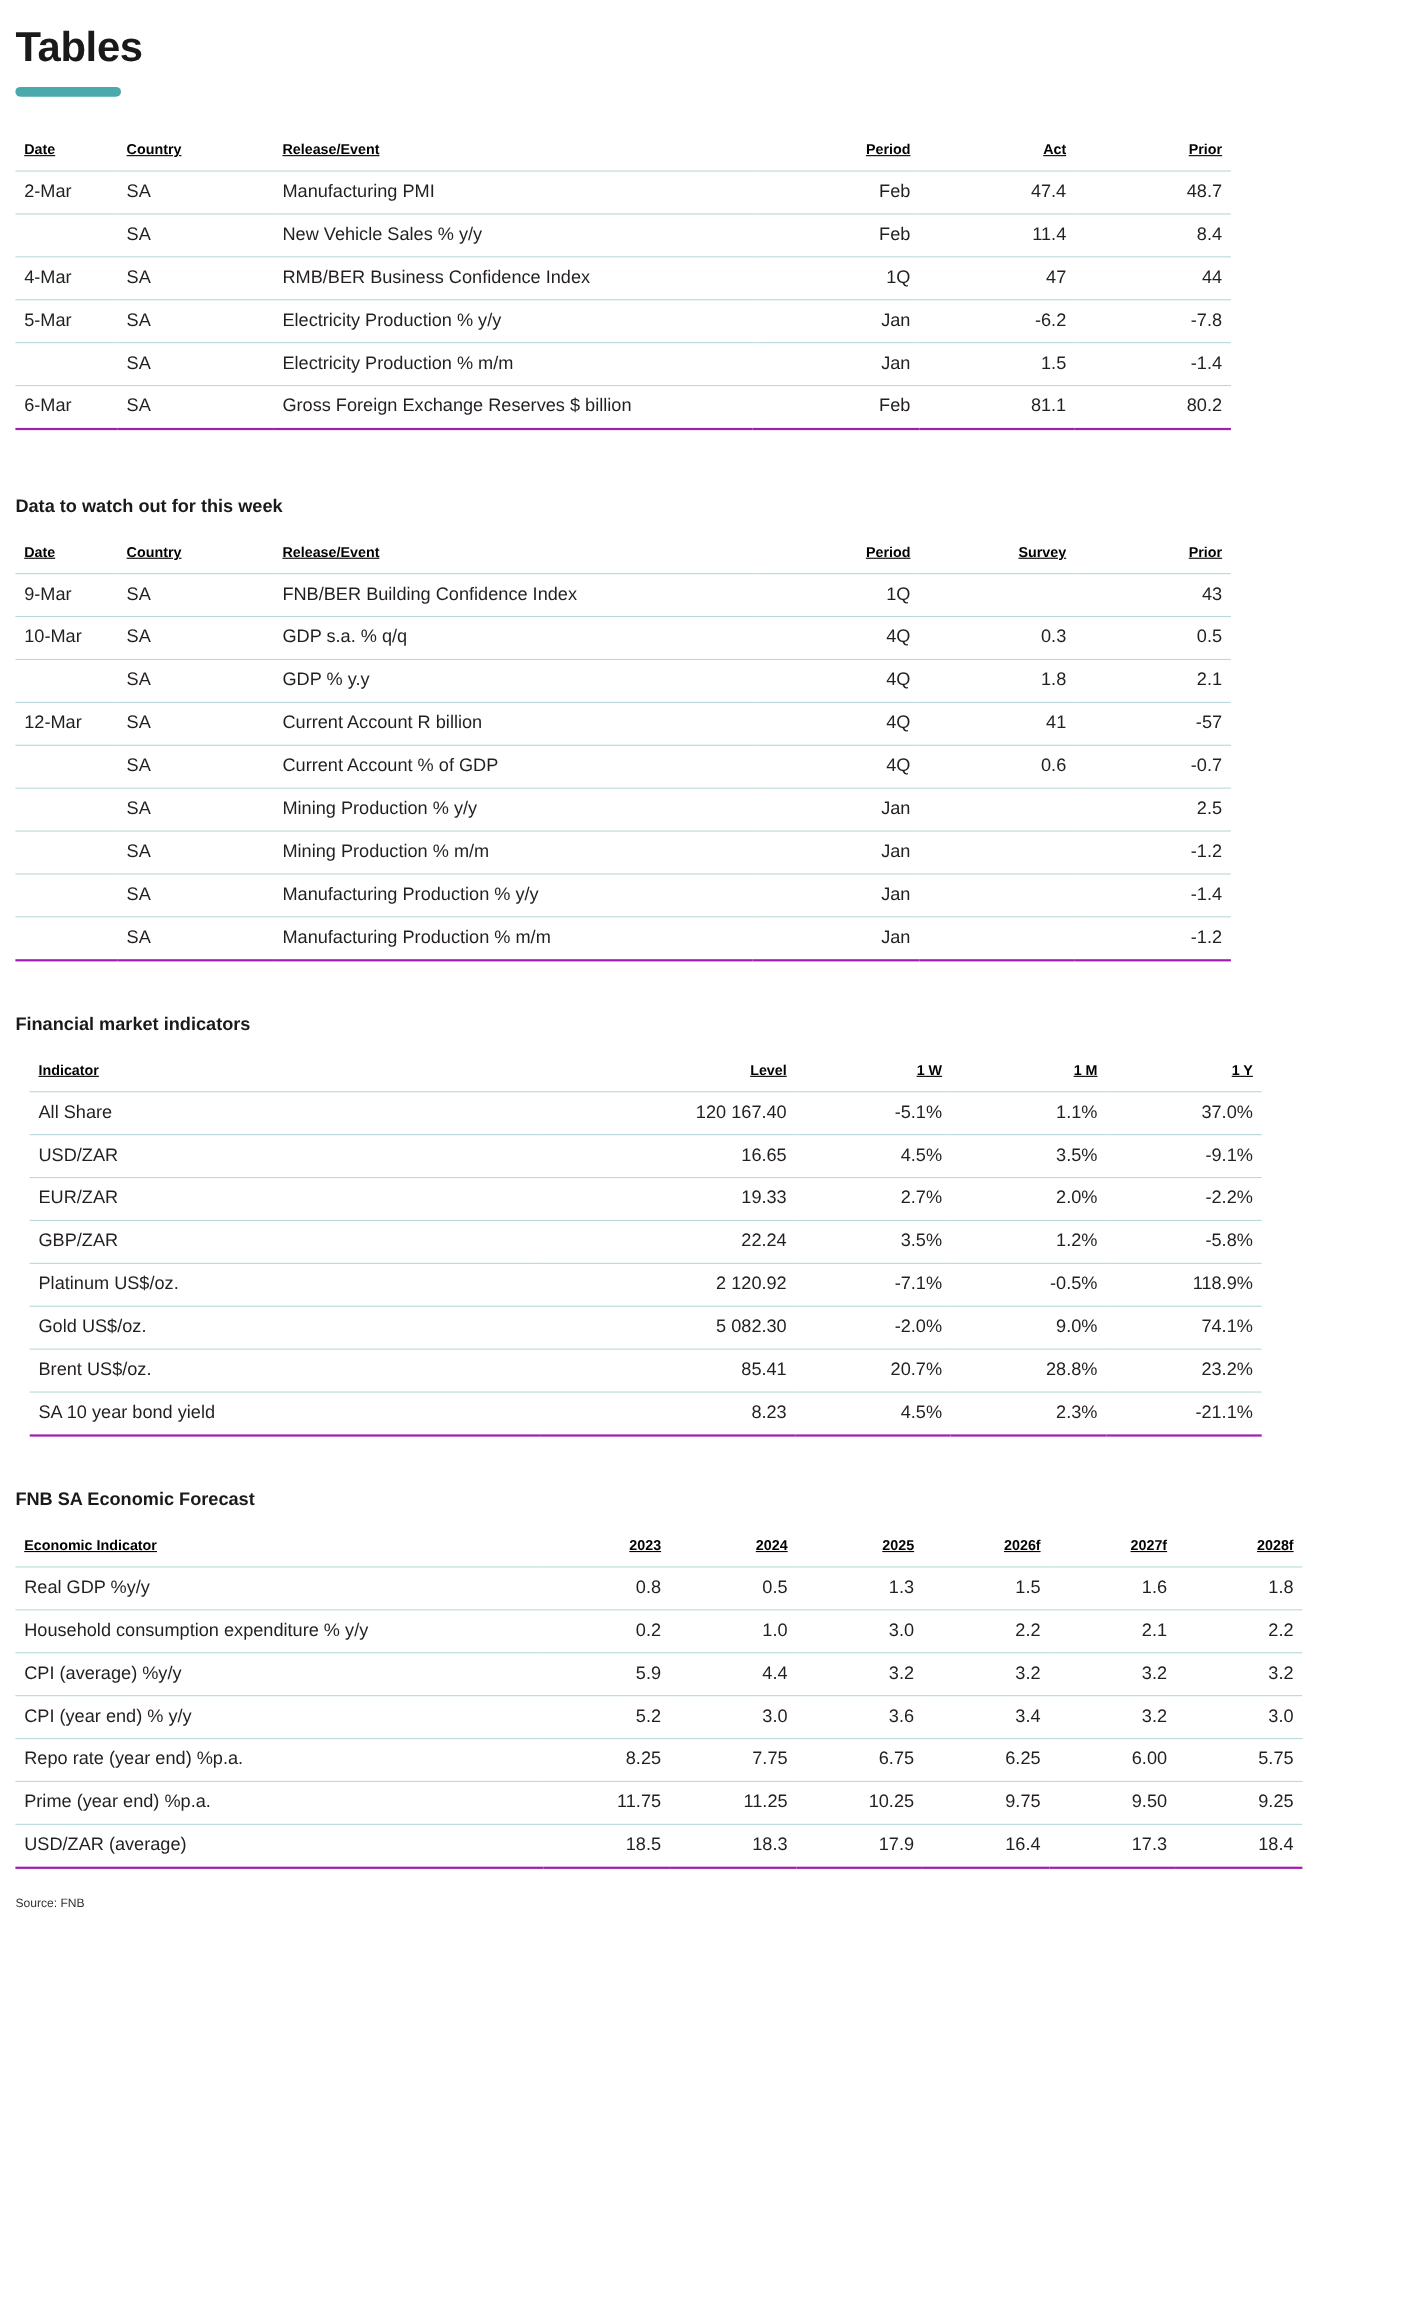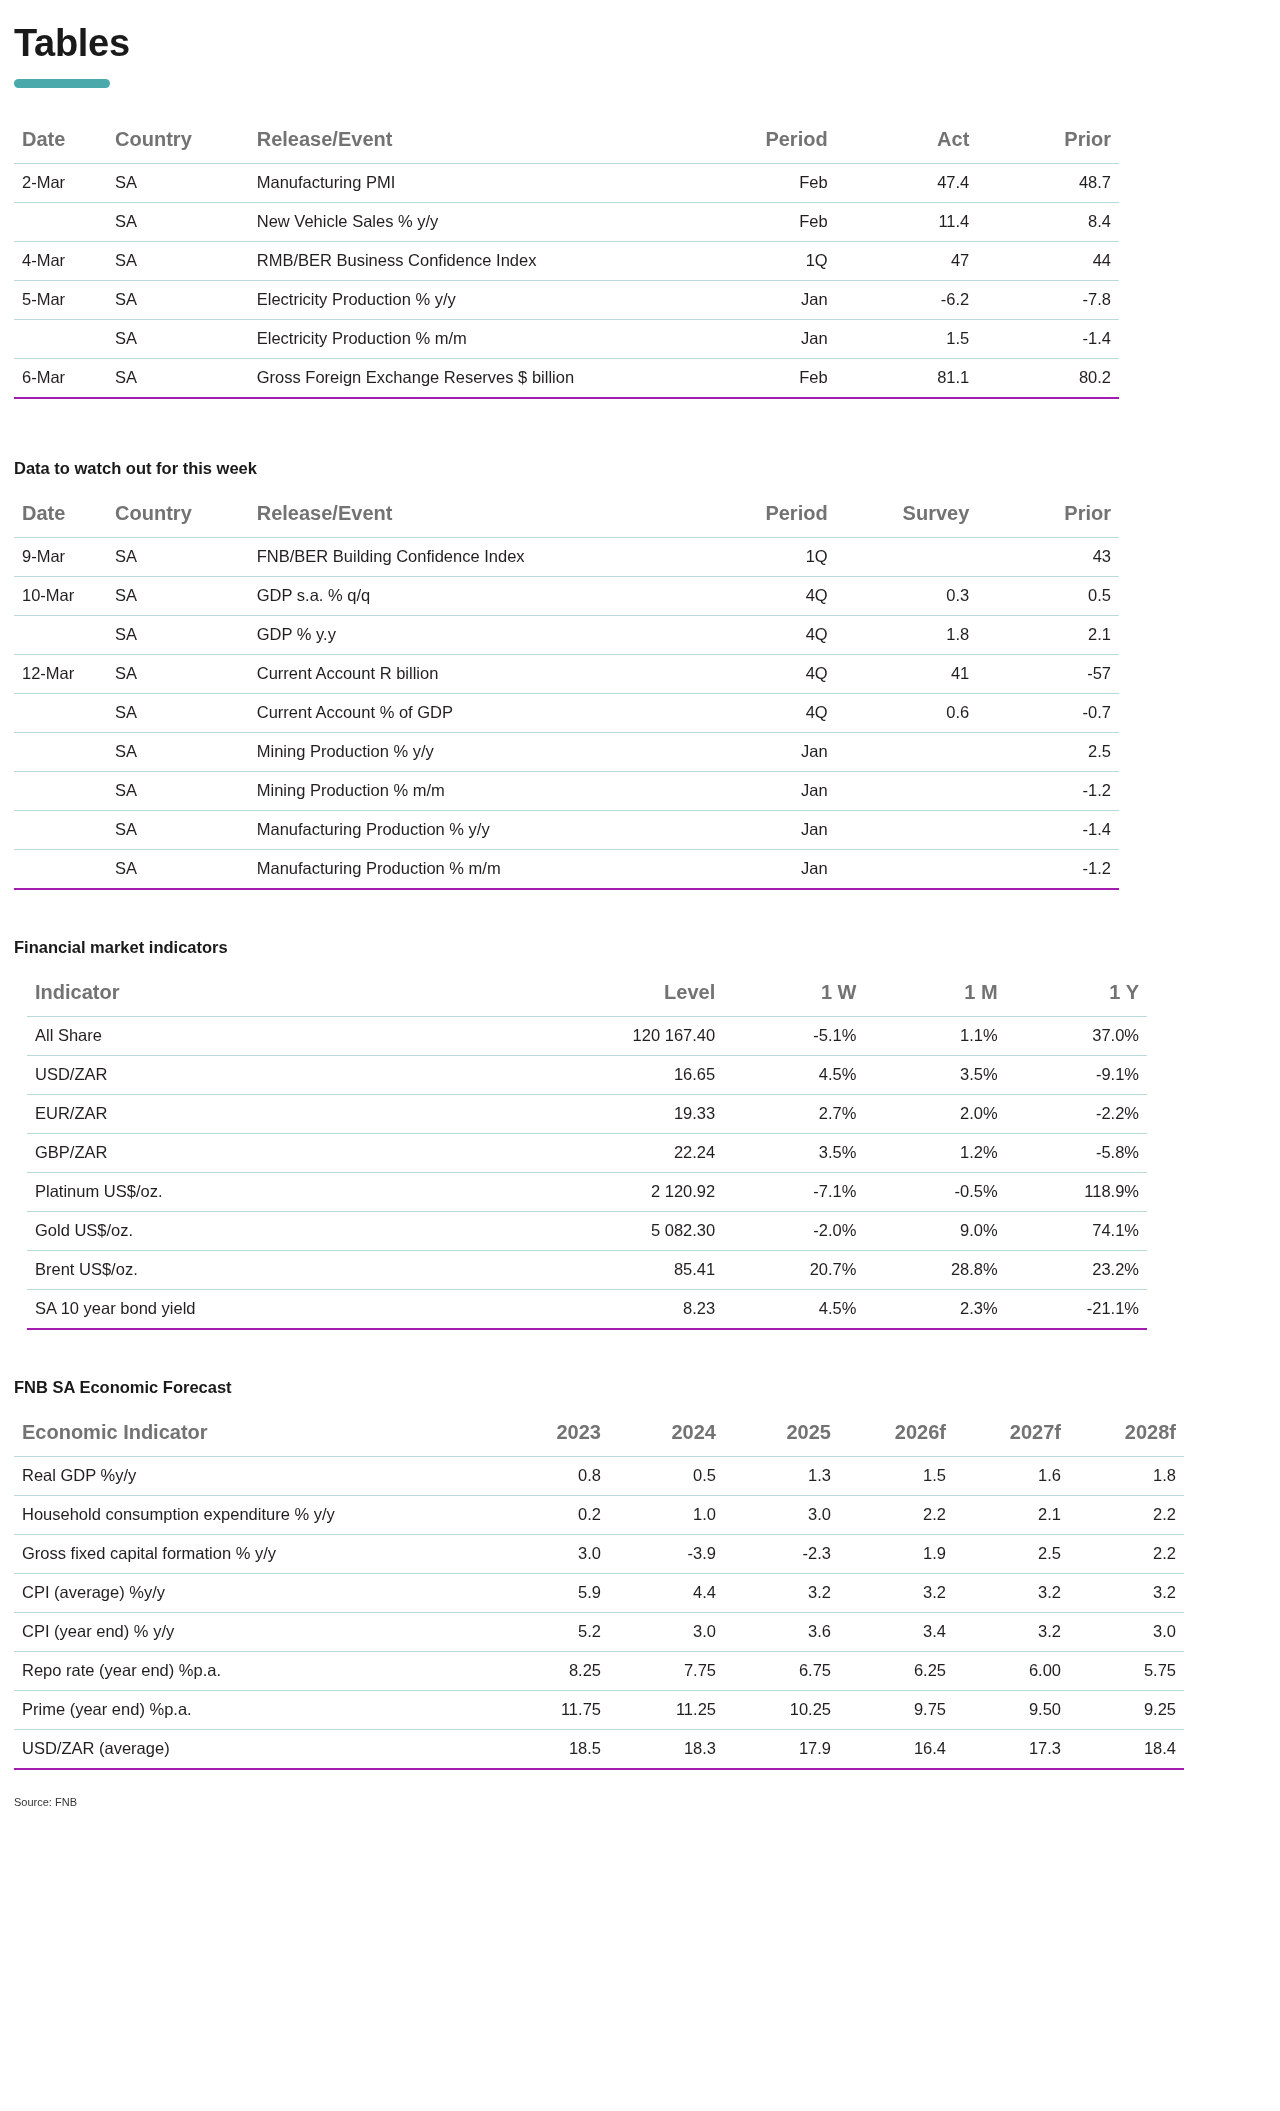--- a/index.html
+++ b/index.html
@@ -53,26 +53,27 @@
   }
   table.fin {
     width: 1120px;
     margin-left: 17px;
   }
   table.fc {
     width: 1170px;
     margin-left: 4px;
   }
   th {
-    font-size: 20px;
+    font-size: 13px;
     font-weight: bold;
-    color: #737373;
+    color: #000000;
     padding: 6px 8px 12px 8px;
     text-align: left;
     white-space: nowrap;
+    text-decoration: underline;
   }
   td {
     font-size: 16.5px;
     color: #231f20;
     padding: 9px 8px 10px 8px;
     border-top: 1px solid #b9d9da;
     white-space: nowrap;
     overflow: hidden;
     text-overflow: ellipsis;
   }
@@ -398,29 +399,20 @@
           <tr>
             <td class="l">Household consumption expenditure % y/y</td>
             <td class="r">0.2</td>
             <td class="r">1.0</td>
             <td class="r">3.0</td>
             <td class="r">2.2</td>
             <td class="r">2.1</td>
             <td class="r">2.2</td>
           </tr>
           <tr>
-            <td class="l">Gross fixed capital formation % y/y</td>
-            <td class="r">3.0</td>
-            <td class="r">-3.9</td>
-            <td class="r">-2.3</td>
-            <td class="r">1.9</td>
-            <td class="r">2.5</td>
-            <td class="r">2.2</td>
-          </tr>
-          <tr>
             <td class="l">CPI (average) %y/y</td>
             <td class="r">5.9</td>
             <td class="r">4.4</td>
             <td class="r">3.2</td>
             <td class="r">3.2</td>
             <td class="r">3.2</td>
             <td class="r">3.2</td>
           </tr>
           <tr>
             <td class="l">CPI (year end) % y/y</td>

